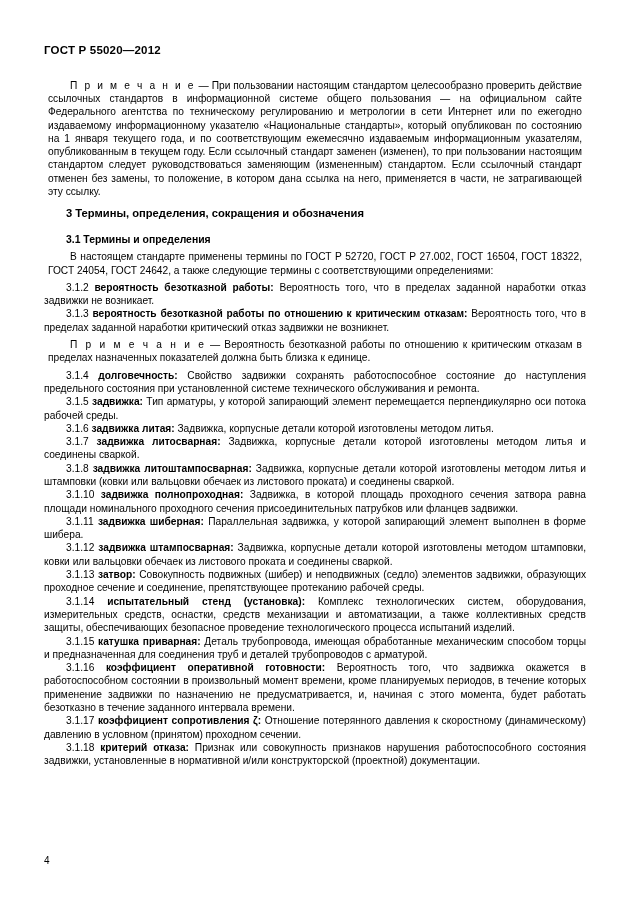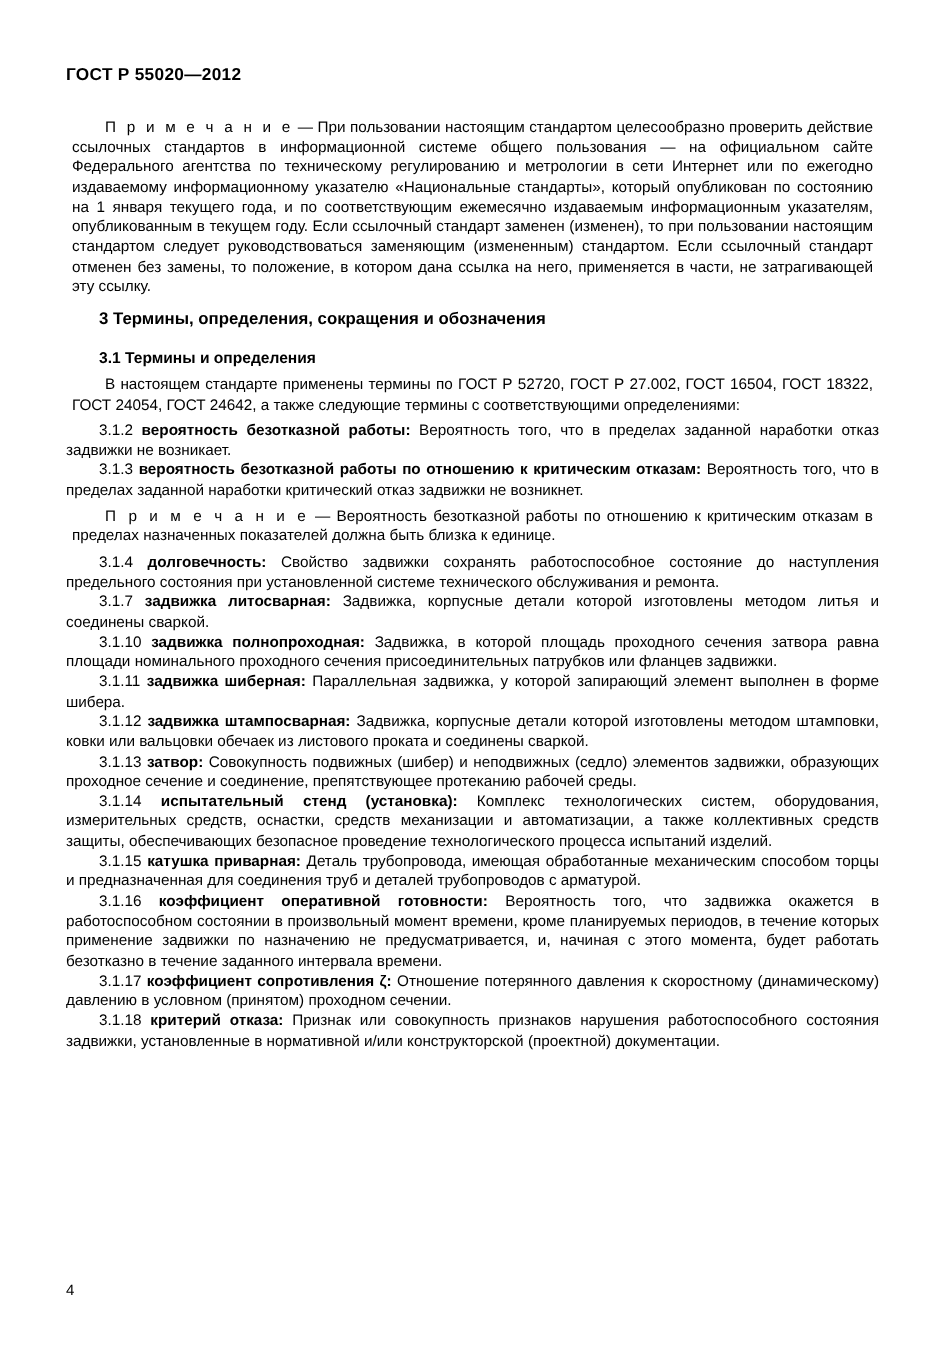--- a/index.html
+++ b/index.html
@@ -88,24 +88,27 @@
 
 
   <p class="para item"><span>3.1.2 </span><span class="term">вероятность безотказной работы:</span><span> Вероятность того, что в пределах заданной наработки отказ задвижки не возникает.</span></p>
 
   <p class="para item"><span>3.1.3 </span><span class="term">вероятность безотказной работы по отношению к критическим отказам:</span><span> Вероятность того, что в пределах заданной наработки критический отказ задвижки не возникнет.</span></p>
 
   <p class="para"><span class="spaced">П р и м е ч а н и е</span><span> — Вероятность безотказной работы по отношению к критическим отказам в пределах назначенных показателей должна быть близка к единице.</span></p>
 
   <p class="para item"><span>3.1.4 </span><span class="term">долговечность:</span><span> Свойство задвижки сохранять работоспособное состояние до наступления предельного состояния при установленной системе технического обслуживания и ремонта.</span></p>
 
+  <p class="para item"><span>3.1.5 </span><span class="term">задвижка:</span><span> Тип арматуры, у которой запирающий элемент перемещается перпендикулярно оси потока рабочей среды.</span></p>
 
+  <p class="para item"><span>3.1.6 </span><span class="term">задвижка литая:</span><span> Задвижка, корпусные детали которой изготовлены методом литья.</span></p>
 
   <p class="para item"><span>3.1.7 </span><span class="term">задвижка литосварная:</span><span> Задвижка, корпусные детали которой изготовлены методом литья и соединены сваркой.</span></p>
 
+  <p class="para item"><span>3.1.8 </span><span class="term">задвижка литоштампосварная:</span><span> Задвижка, корпусные детали которой изготовлены методом литья и штамповки (ковки или вальцовки обечаек из листового проката) и соединены сваркой.</span></p>
 
 
   <p class="para item"><span>3.1.10 </span><span class="term">задвижка полнопроходная:</span><span> Задвижка, в которой площадь проходного сечения затвора равна площади номинального проходного сечения присоединительных патрубков или фланцев задвижки.</span></p>
 
   <p class="para item"><span>3.1.11 </span><span class="term">задвижка шиберная:</span><span> Параллельная задвижка, у которой запирающий элемент выполнен в форме шибера.</span></p>
 
   <p class="para item"><span>3.1.12 </span><span class="term">задвижка штампосварная:</span><span> Задвижка, корпусные детали которой изготовлены методом штамповки, ковки или вальцовки обечаек из листового проката и соединены сваркой.</span></p>
 
   <p class="para item"><span>3.1.13 </span><span class="term">затвор:</span><span> Совокупность подвижных (шибер) и неподвижных (седло) элементов задвижки, образующих проходное сечение и соединение, препятствующее протеканию рабочей среды.</span></p>
 

